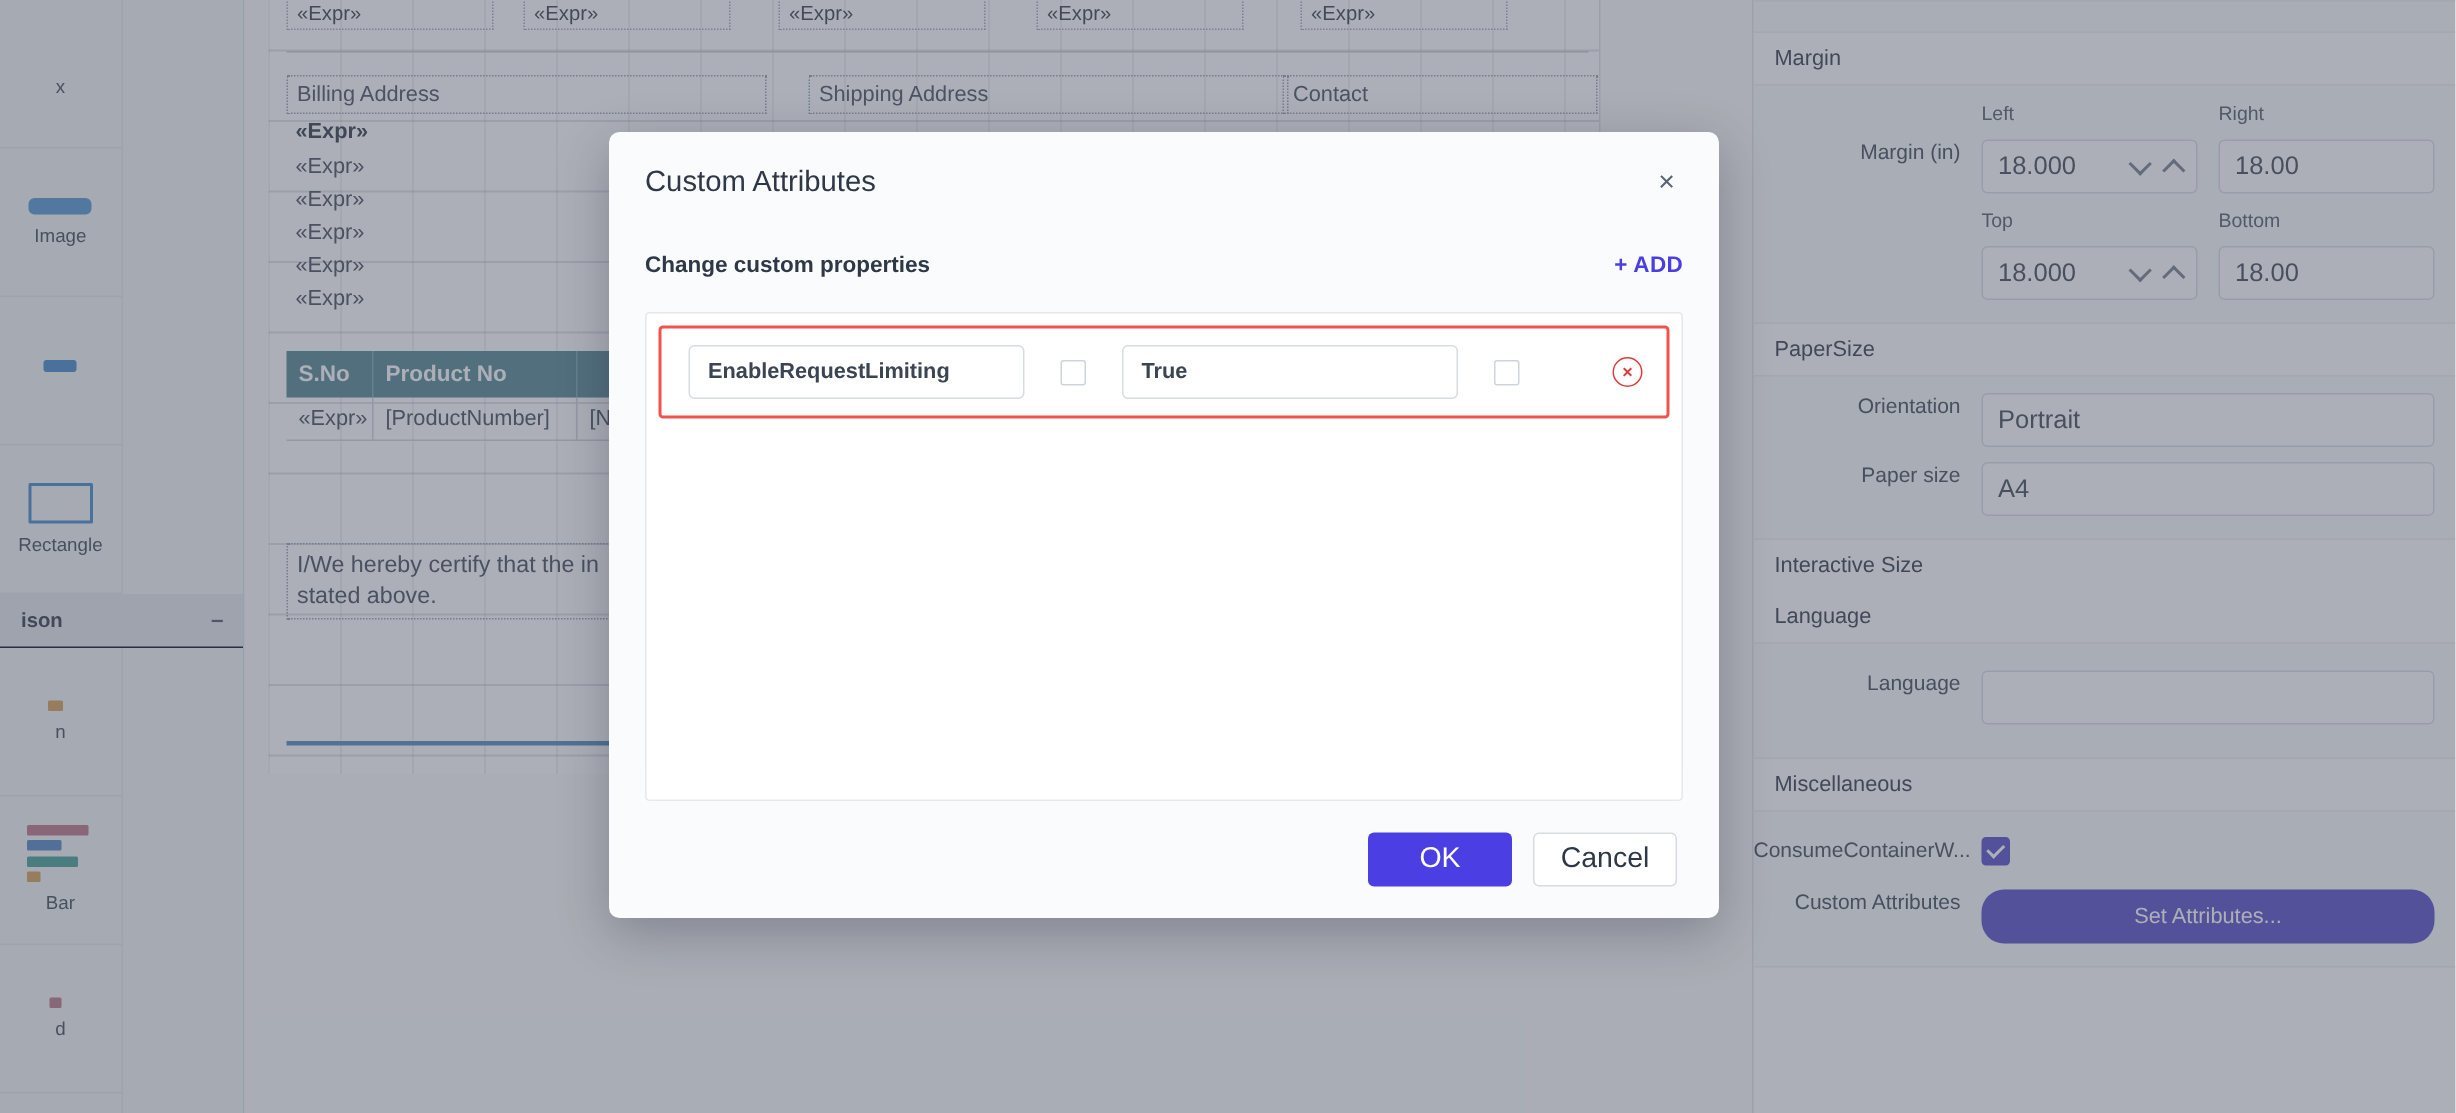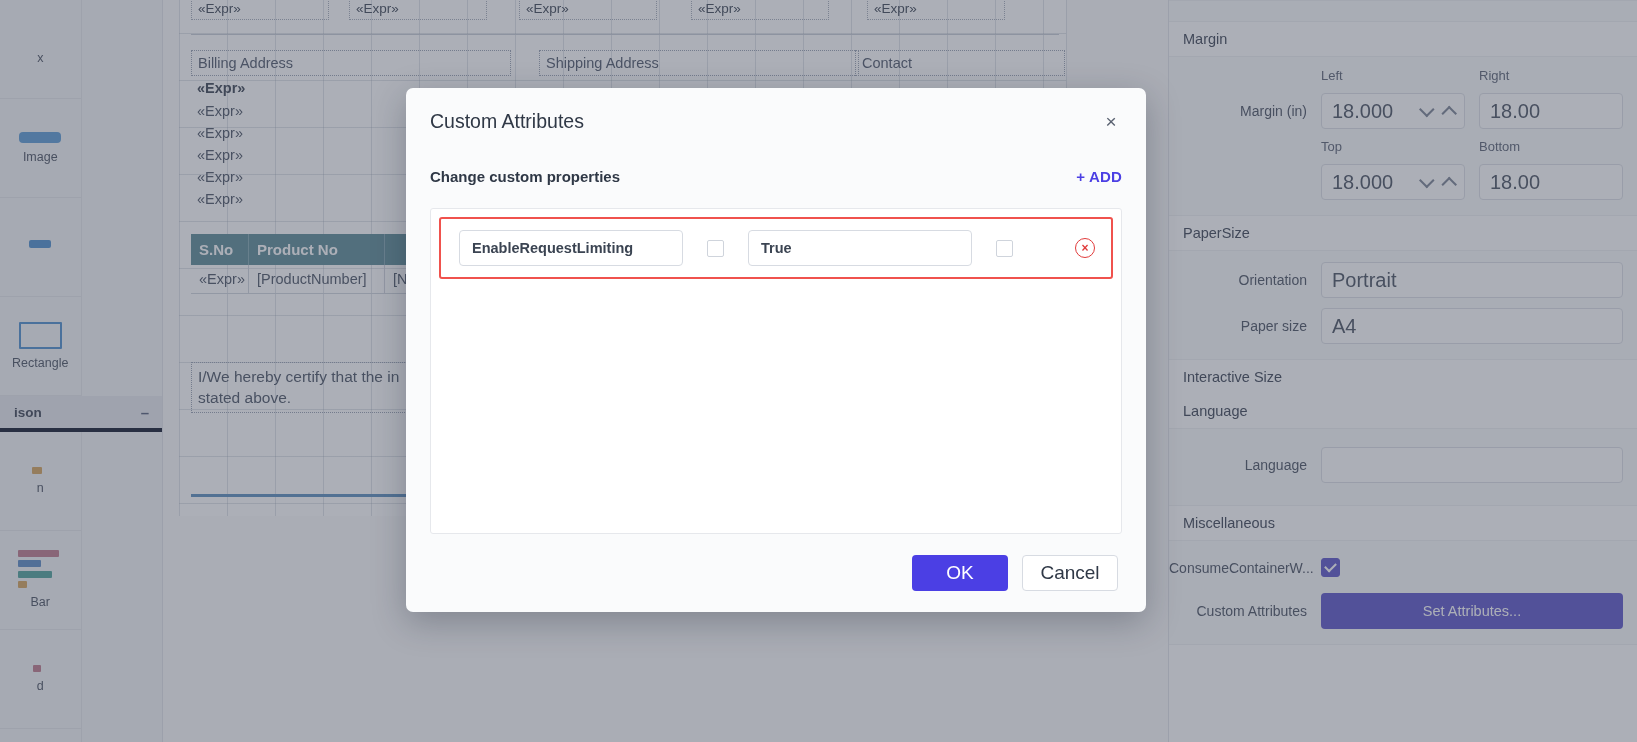--- a/index.html
+++ b/index.html
@@ -33,21 +33,21 @@
   .tb-label {
     font-size: 12.5px; color: #4a5261; text-align: center;
     line-height: 1.18; padding: 0 2px;
   }
   .tb-group {
     width: 163px; height: 36px;
     background: #e8eaee;
     display: flex; align-items: center; justify-content: space-between;
     padding: 0 14px 0 14px;
     font-size: 13.5px; font-weight: 700; color: #3c4454;
-    border-bottom: 4px solid #0f172a;
+    border-bottom: 1px solid #0f172a;
   }
   .tb-collapse { font-size: 15px; color: #55607a; line-height: 1; }
 
   
   .ic { display: block; }
   .ic-rect { width: 43px; height: 27px; border: 2px solid #4d8fce; border-radius: 1px; }
   .ic-image { width: 42px; height: 11px; background: #5b9bd5; border-radius: 4px; }
   .barset { display: flex; flex-direction: column; gap: 3.5px; width: 44px; }
   .barset .b { height: 7px; border-radius: 1px; }
 
@@ -100,47 +100,47 @@
   
   .props {
     position: absolute; right: 0; top: 0; width: 469px; height: 742px;
     background: #ffffff; border-left: 1px solid #e2e4e9; overflow: hidden;
   }
   .p-section-title {
     padding: 9px 14px 9px 14px; font-size: 14.5px; color: #3c4454;
     background: #ffffff;
   }
   .p-body { background: #fafbfc; padding: 6px 0 10px 0; border-top: 1px solid #eef0f3; border-bottom: 1px solid #eef0f3; }
-  .p-row { display: flex; align-items: center; padding: 5px 14px 5px 0; }
+  .p-row { display: flex; padding: 5px 14px 5px 0; }
   .p-label {
     width: 152px; text-align: right; padding-right: 14px;
     font-size: 14px; color: #4a5261; white-space: nowrap; overflow: hidden;
   }
   .p-sublabel { font-size: 13px; color: #5b6374; }
   .p-input {
     height: 36px; border: 1px solid #dcdfe5; border-radius: 4px;
-    background: #fff; font-size: 20px; color: #4a5261;
+    background: #fff; font-size: 17px; color: #4a5261;
     display: flex; align-items: center; padding: 0 10px; flex: 1;
   }
   .spin { display: flex; align-items: center; gap: 10px; margin-left: auto; color: #7b8394; }
   .chev { width: 11px; height: 11px; border-left: 2px solid #7b8394; border-bottom: 2px solid #7b8394; }
   .chev.down { transform: rotate(-45deg) translate(1px,-2px); }
   .chev.up { transform: rotate(135deg) translate(1px,-2px); }
   .p-checkbox { width: 19px; height: 19px; border: 1px solid #c9ced7; border-radius: 3px; background: #fff; }
   .p-checkbox.on {
     background: #5b54c8; border-color: #5b54c8;
     display: flex; align-items: center; justify-content: center;
   }
   .p-checkbox.on:after {
     content: ""; width: 5px; height: 9px; border-right: 2px solid #fff;
     border-bottom: 2px solid #fff; transform: rotate(45deg) translate(-1px,-1px);
   }
   .p-btn {
     flex: 1; height: 36px; background: #5b54c8; color: #fff;
-    border-radius: 4px; font-size: 14.5px;
+    border-radius: 15px; font-size: 14.5px;
     display: flex; align-items: center; justify-content: center;
   }
   .mgrid { display: flex; gap: 14px; flex: 1; }
   .mcol { flex: 1; }
 
   
   .dimmer {
     position: absolute; inset: 0; background: rgba(70,78,95,.45);
     z-index: 40;
   }

